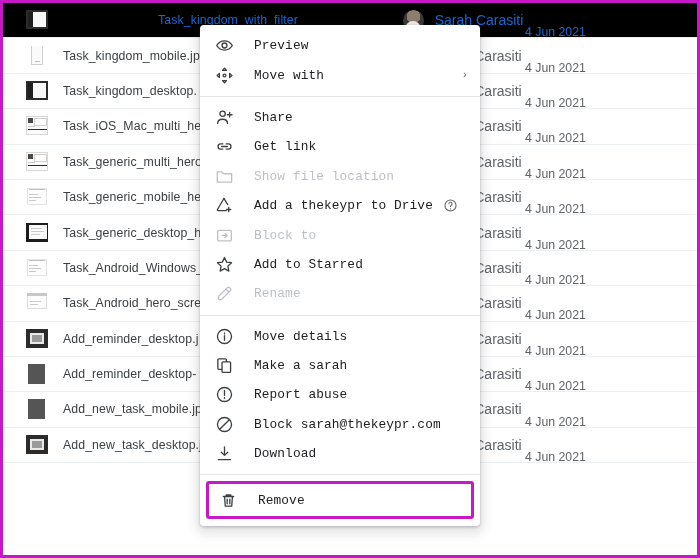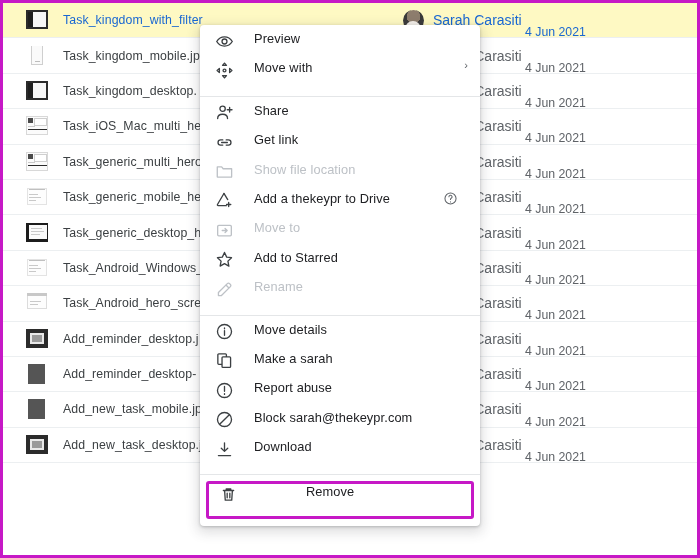--- a/index.html
+++ b/index.html
@@ -25,21 +25,21 @@
   }
   .file-row {
     position: relative;
     display: flex;
     align-items: center;
     height: 35.4px;
     border-bottom: 1px solid #eceff1;
     padding-left: 22px;
     background: #ffffff;
   }
-  .file-row.selected { background: #fef9c3; }
+  .file-row.selected { background: #000000; text-align: center; }
   .file-row.selected .file-name,
   .file-row.selected .owner,
   .file-row.selected .modified { color: #1967d2; }
 
   .thumb {
     width: 24px; height: 20px;
     flex: 0 0 24px;
     position: relative;
     margin-right: 14px;
   }
@@ -103,23 +103,25 @@
     width: 280px;
     background: #ffffff;
     border-radius: 4px;
     box-shadow: 0 1px 3px rgba(60,64,67,.3), 0 4px 12px 3px rgba(60,64,67,.16);
     padding: 6px 0 7px 0;
     z-index: 40;
   }
   .menu-item {
     position: relative;
     display: flex;
+    align-items: center;
     height: 29.4px;
     padding: 0 12px 0 14px;
     cursor: pointer;
+    font-family: Liberation Mono, monospace;
   }
   .menu-item.disabled { cursor: default; }
   .mi-icon {
     width: 20px; height: 20px;
     flex: 0 0 20px;
     margin-right: 20px;
     display: flex; align-items: center; justify-content: center;
     color: #3c4043;
   }
   .menu-item.disabled .mi-icon { color: #bdc1c6; }
@@ -145,21 +147,21 @@
     position: absolute;
     right: 22px;
     color: #5f6368;
   }
   
   #menu-item-remove-wrap {
     margin: 0 6px;
     border: 3px solid #c618c6;
     border-radius: 3px;
   }
-  #menu-item-remove-wrap .menu-item { height: 32px; padding-left: 9px; gap: 48px; }
+  #menu-item-remove-wrap .menu-item { height: 32px; padding-left: 9px; }
   svg { display:block; }
 </style>
 </head>
 <body>
 
 <div id="screen">
 
   <div id="file-list">
       <div class="file-row selected">
         <div class="thumb">
@@ -379,21 +381,21 @@
           </svg>
         </span>
       </div>
       <div class="menu-item disabled">
         <span class="mi-icon">
           <svg width="19" height="19" viewBox="0 0 20 20">
             <rect x="2.8" y="4.6" width="14.4" height="11" rx="1.2" stroke="currentColor" fill="none" stroke-width="1.4" stroke-linecap="round" stroke-linejoin="round"></rect>
             <path stroke="currentColor" fill="none" stroke-width="1.4" stroke-linecap="round" stroke-linejoin="round" d="M7.6 10h5M10.6 7.9 12.8 10l-2.2 2.1"></path>
           </svg>
         </span>
-        <span class="mi-label">Move to</span>
+        <span class="mi-label">Block to</span>
       </div>
       <div class="menu-item">
         <span class="mi-icon">
           <svg width="19" height="19" viewBox="0 0 20 20">
             <path stroke="currentColor" fill="none" stroke-width="1.4" stroke-linecap="round" stroke-linejoin="round" d="M10 2.6l2.3 4.9 5.1.6-3.8 3.6 1 5.2L10 14.4l-4.6 2.5 1-5.2L2.6 8.1l5.1-.6L10 2.6Z"></path>
           </svg>
         </span>
         <span class="mi-label">Add to Starred</span>
       </div>
       <div class="menu-item disabled">

